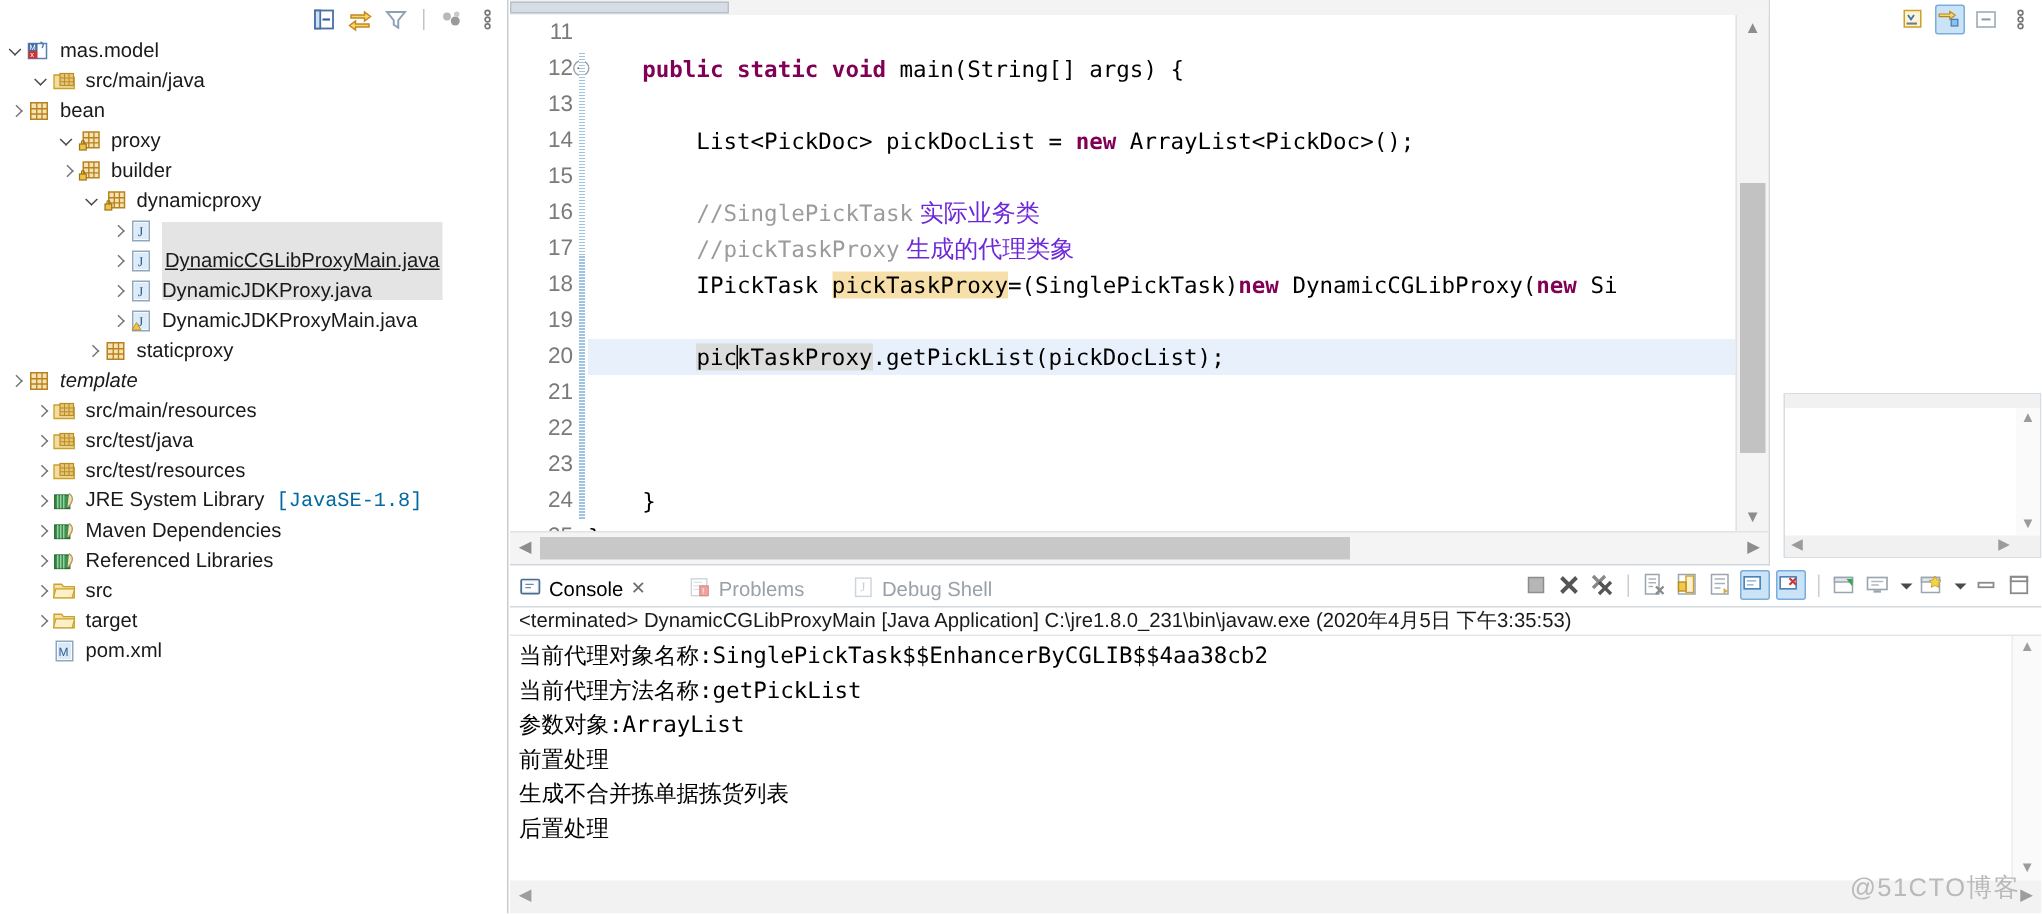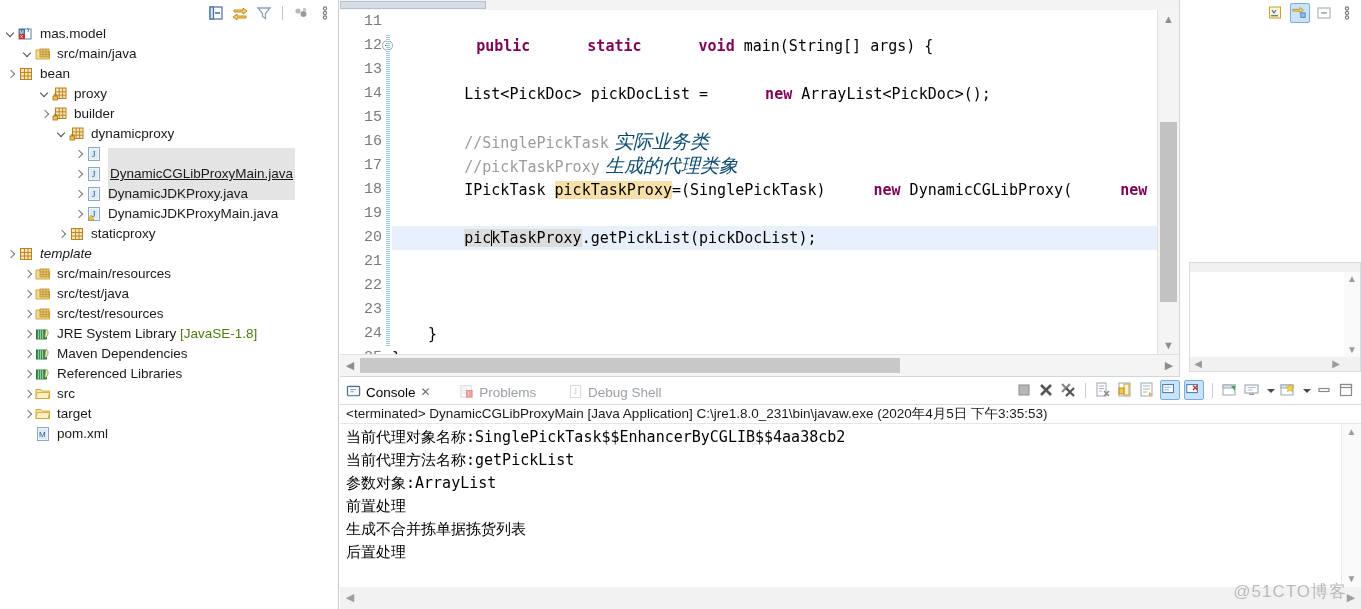--- a/index.html
+++ b/index.html
@@ -39,21 +39,21 @@
     width:5px;height:5px;border-right:1.4px solid #767676;border-top:1.4px solid #767676;
     transform:rotate(45deg);
   }
   .trow .arrow.expanded:after{
     content:"";position:absolute;left:2.5px;top:2.5px;
     width:5px;height:5px;border-right:1.4px solid #4a4a4a;border-bottom:1.4px solid #4a4a4a;
     transform:rotate(45deg);
   }
   .trow .ico{width:18px;height:16px;flex:0 0 18px;margin-right:4px;display:inline-block;}
   .trow .lbl{display:inline-block;}
-  .trow .lbl .dim{color:#4d7c0f;}
+  .trow .lbl .dim{color:#0369a1;font-family:Liberation Mono, monospace;}
   .trow.sel .lbl{background:#e4e4e4;padding:16px 2px;text-decoration:underline;}
 
   
   #editor{
     position:absolute;left:340px;top:0;width:840px;height:377px;
     background:#ffffff;box-sizing:border-box;
     border:1px solid #cfd6de;border-top:none;border-left:none;
     overflow:hidden;
   }
   #editor-top-scroll{
@@ -62,44 +62,44 @@
   #editor-top-scroll .thumb{
     position:absolute;left:0;top:1px;height:8px;width:146px;
     background:#d7dde4;border:1px solid #b9c2cb;box-sizing:border-box;
   }
   #gutter{
     position:absolute;left:0;top:10px;width:48px;bottom:22px;
     background:#ffffff;
   }
   #gutter .ln{
     position:absolute;right:6px;text-align:right;
-    font-family:Liberation Mono, monospace;font-size:15px;color:#7a7a7a;
+    font-family:Liberation Sans, sans-serif;font-size:15px;color:#7a7a7a;
     height:24px;line-height:24px;
   }
   #foldcol{
     position:absolute;left:46px;top:10px;width:4px;bottom:22px;
   }
   .fold-bar{position:absolute;left:0;width:4px;
     background:repeating-linear-gradient(0deg,#9fc4e0 0 1px,#ffffff 1px 2px);}
   .fold-marker{
     position:absolute;left:42px;width:11px;height:11px;
     border:1px solid #9aa4ad;border-radius:50%;box-sizing:border-box;background:#fff;
   }
   .fold-marker:after{content:"";position:absolute;left:2px;top:4px;width:5px;height:1px;background:#5a5a5a;}
 
   #codearea{
     position:absolute;left:52px;top:10px;right:22px;bottom:22px;
     overflow:hidden;
     font-family:"DejaVu Sans Mono", monospace;font-size:15px;
   }
   .cline{height:24px;line-height:24px;white-space:pre;}
   .cline.hl{background:#e8f0fb;margin-left:-52px;padding-left:52px;width:1200px;}
-  .kw{color:#7f0055;font-weight:bold;margin-left:48px;}
+  .kw{color:#7f0055;font-weight:bold;}
   .cm{color:#9b9b9b;}
-  .cmcn{color:#0c4a6e;font-family:"Liberation Sans",sans-serif;font-size:19px;font-style:italic;}
+  .cmcn{color:#6d28d9;font-family:"Liberation Sans",sans-serif;font-size:16px;}
   .occ{background:#f6dfa8;}
   .occ2{background:#dcdcdc;}
   .caret{display:inline-block;width:0;border-left:1px solid #000;height:16px;
          vertical-align:-3px;margin:0 -0.5px;}
 
   #vscroll{
     position:absolute;right:0;top:10px;width:22px;bottom:22px;background:#f4f4f4;
     border-left:1px solid #e2e2e2;box-sizing:border-box;
   }
   #vscroll .arrow-up,#vscroll .arrow-dn{

